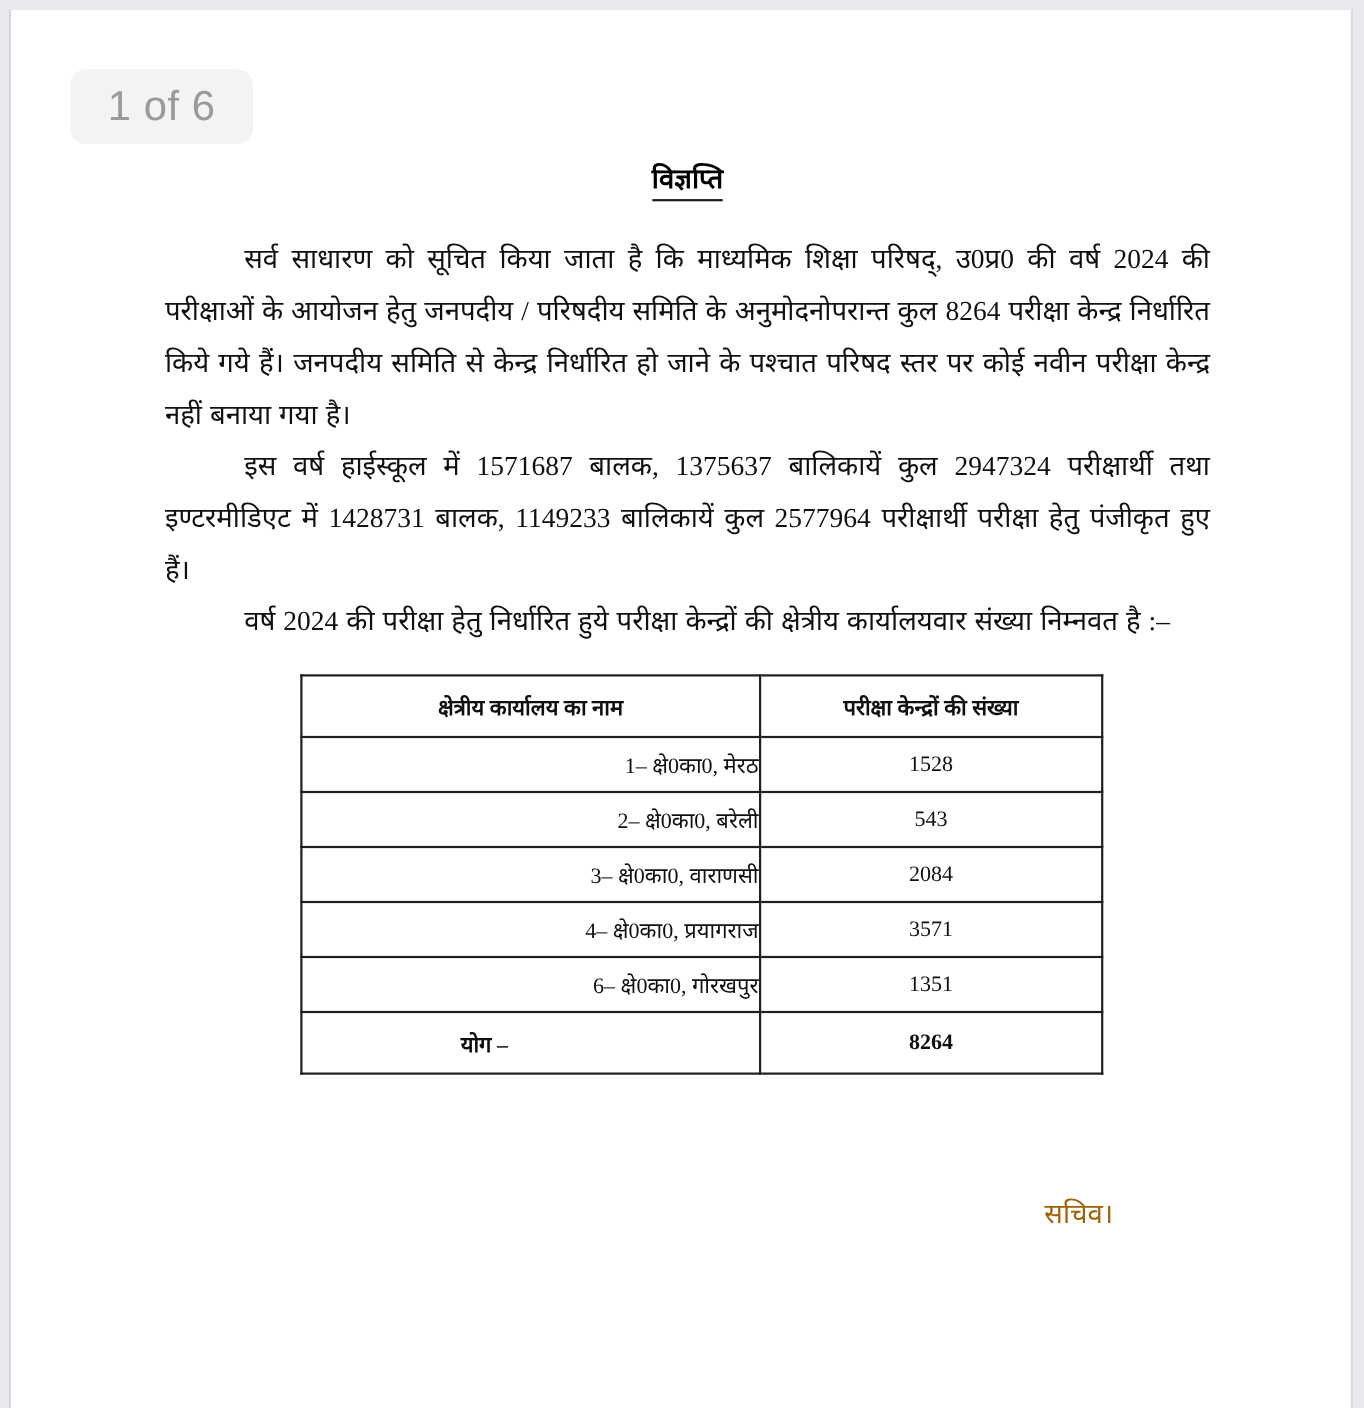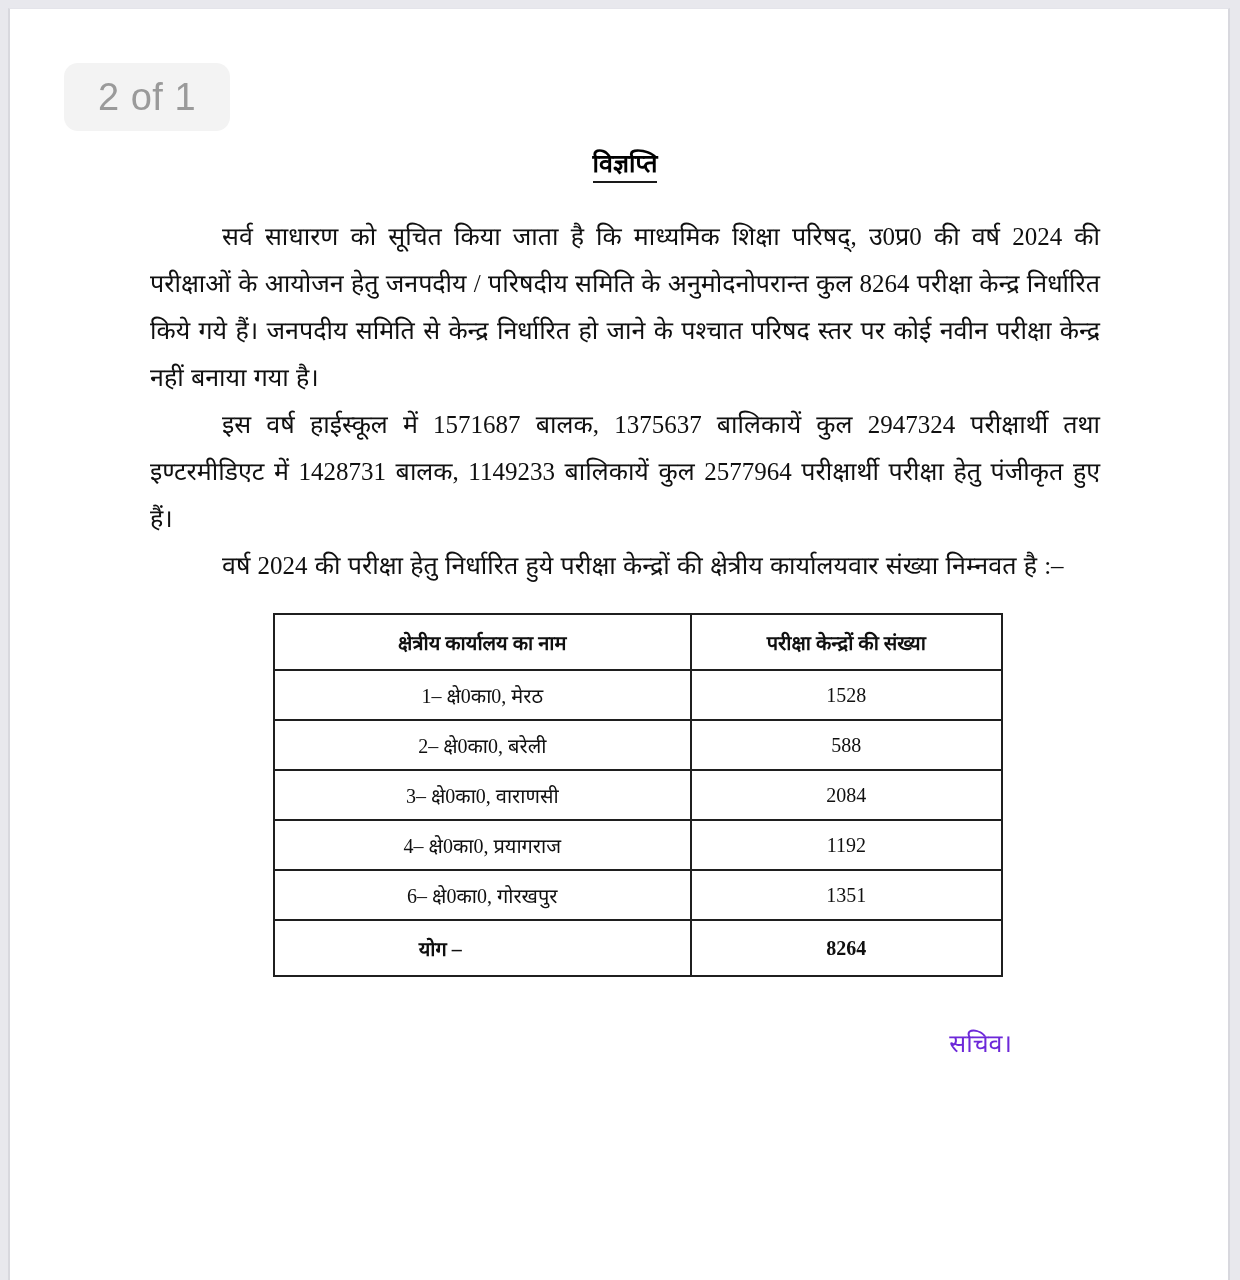--- a/index.html
+++ b/index.html
@@ -121,55 +121,55 @@
     height: 48px;
     vertical-align: middle;
   }
   table.centers th {
     font-weight: 700;
     height: 54px;
   }
   th.col-name, td.col-name {
     width: 365px;
     padding-left: 12px;
-    text-align: center;
+    text-align: right;
   }
   th.col-name { text-align: center; padding-left: 0; }
   th.col-count, td.col-count {
     width: 365px;
     text-align: center;
   }
   tr.total td.col-name {
     text-align: center;
     font-weight: 700;
     padding-left: 12px;
     padding-right: 96px;
   }
   tr.total td.col-count {
     font-weight: 700;
     border-radius: 10px;
   }
   tr.total td { height: 54px; }
 
   
   #signature {
-    margin-top: 48px;
+    margin-top: 108px;
     text-align: right;
     padding-right: 88px;
     font-size: 25px;
-    color: #6d28d9;
+    color: #a16207;
   }
 </style>
 </head>
 <body>
 
 <div id="page-sheet">
 
   <div id="page-badge">
-    <span>2 of 1</span>
+    <span>1 of 6</span>
   </div>
 
   <div id="doc">
 
 
     <h2 class="doc-subtitle">
       <span class="u">विज्ञप्ति</span>
     </h2>
 
     <p class="para first indent">सर्व साधारण को सूचित किया जाता है कि माध्यमिक शिक्षा परिषद्, उ0प्र0 की वर्ष 2024 की परीक्षाओं के आयोजन हेतु जनपदीय / परिषदीय समिति के अनुमोदनोपरान्त कुल 8264 परीक्षा केन्द्र निर्धारित किये गये हैं। जनपदीय समिति से केन्द्र निर्धारित हो जाने के पश्चात परिषद स्तर पर कोई नवीन परीक्षा केन्द्र नहीं बनाया गया है।</p>
@@ -186,29 +186,29 @@
             <th class="col-count">परीक्षा केन्द्रों की संख्या</th>
           </tr>
         </thead>
         <tbody>
           <tr>
             <td class="col-name">1– क्षे0का0, मेरठ</td>
             <td class="col-count">1528</td>
           </tr>
           <tr>
             <td class="col-name">2– क्षे0का0, बरेली</td>
-            <td class="col-count">588</td>
+            <td class="col-count">543</td>
           </tr>
           <tr>
             <td class="col-name">3– क्षे0का0, वाराणसी</td>
             <td class="col-count">2084</td>
           </tr>
           <tr>
             <td class="col-name">4– क्षे0का0, प्रयागराज</td>
-            <td class="col-count">1192</td>
+            <td class="col-count">3571</td>
           </tr>
           <tr>
             <td class="col-name">6– क्षे0का0, गोरखपुर</td>
             <td class="col-count">1351</td>
           </tr>
           <tr class="total">
             <td class="col-name">योग –</td>
             <td class="col-count">8264</td>
           </tr>
         </tbody>

